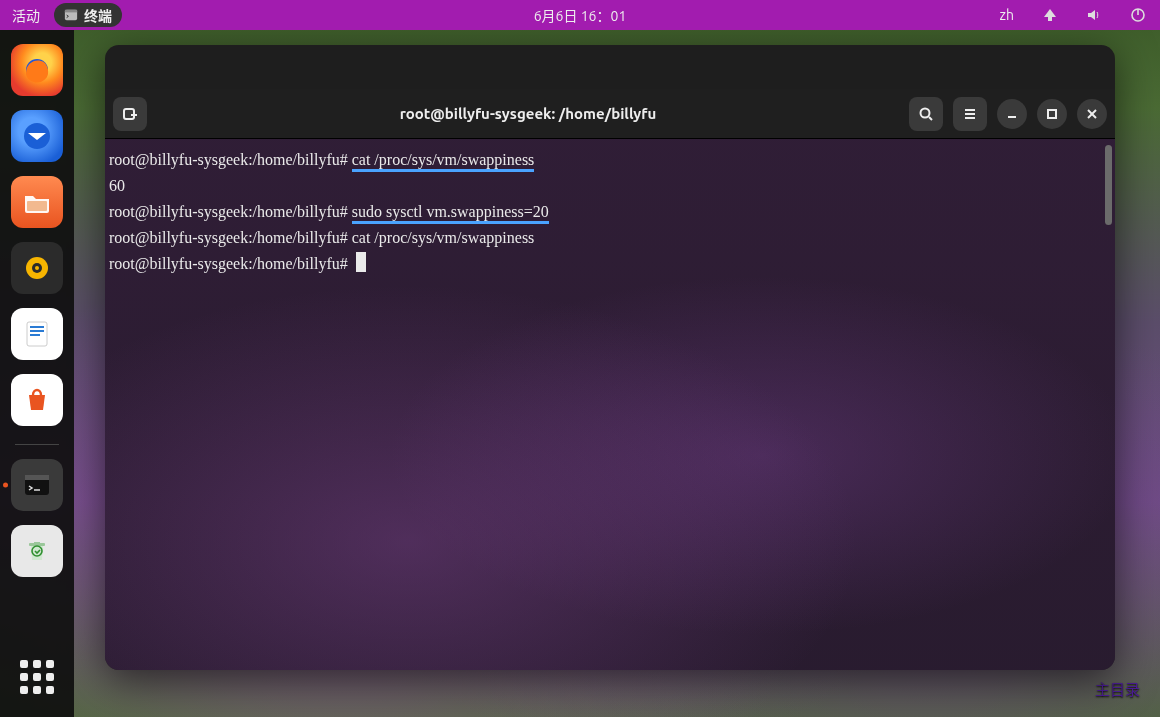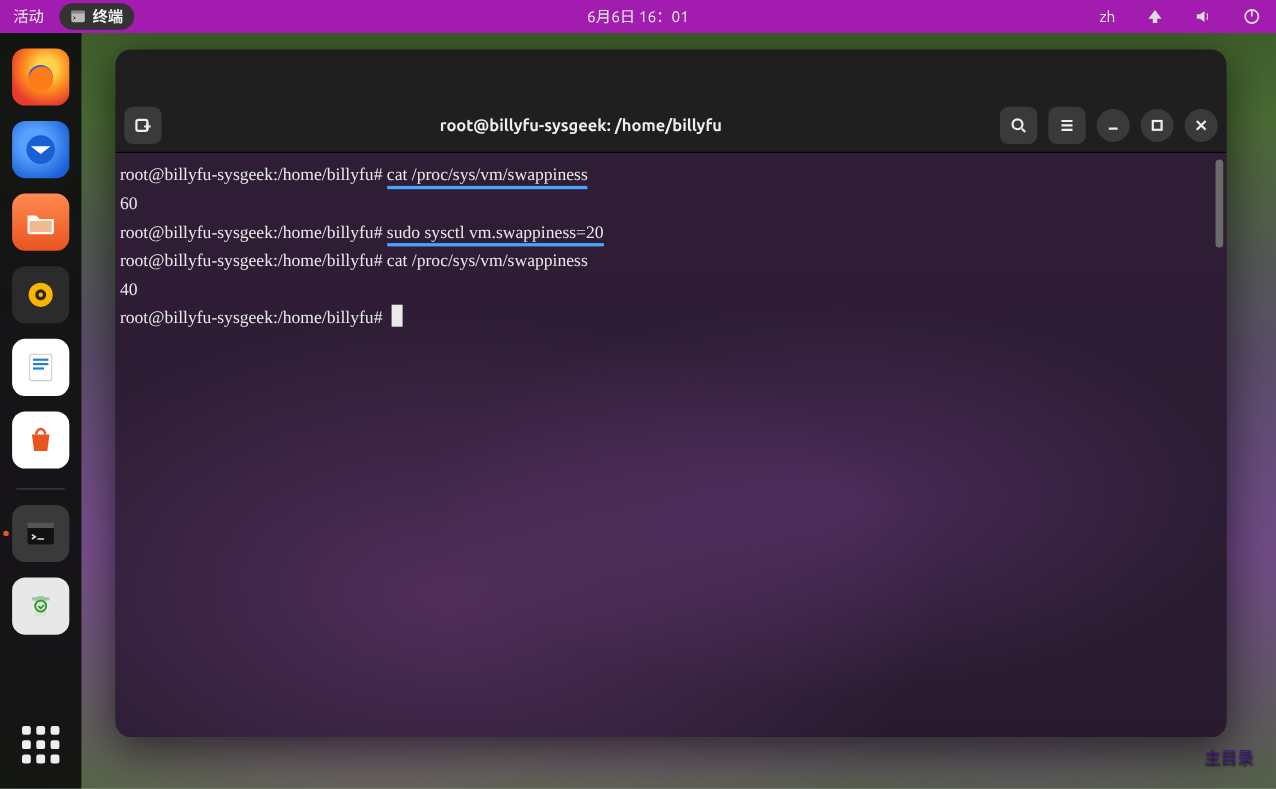--- a/index.html
+++ b/index.html
@@ -268,16 +268,15 @@
       </div>
     </div>
   </div>
   <div class="term-body" id="term-body">
     <div class="term-scrollbar"></div>
     <div class="resize-handle"></div>
   <div class="term-line"><span>root@billyfu-sysgeek:/home/billyfu# </span><span class="hl">cat /proc/sys/vm/swappiness</span></div>
       <div class="term-line">60</div>
       <div class="term-line"><span>root@billyfu-sysgeek:/home/billyfu# </span><span class="hl">sudo sysctl vm.swappiness=20</span></div>
       <div class="term-line"><span>root@billyfu-sysgeek:/home/billyfu# </span><span>cat /proc/sys/vm/swappiness</span></div>
-      <div class="term-line">40</div>
       <div class="term-line"><span>root@billyfu-sysgeek:/home/billyfu# </span><span class="cursor-block"></span></div>
     </div>
 </div>
 
 </body></html>

